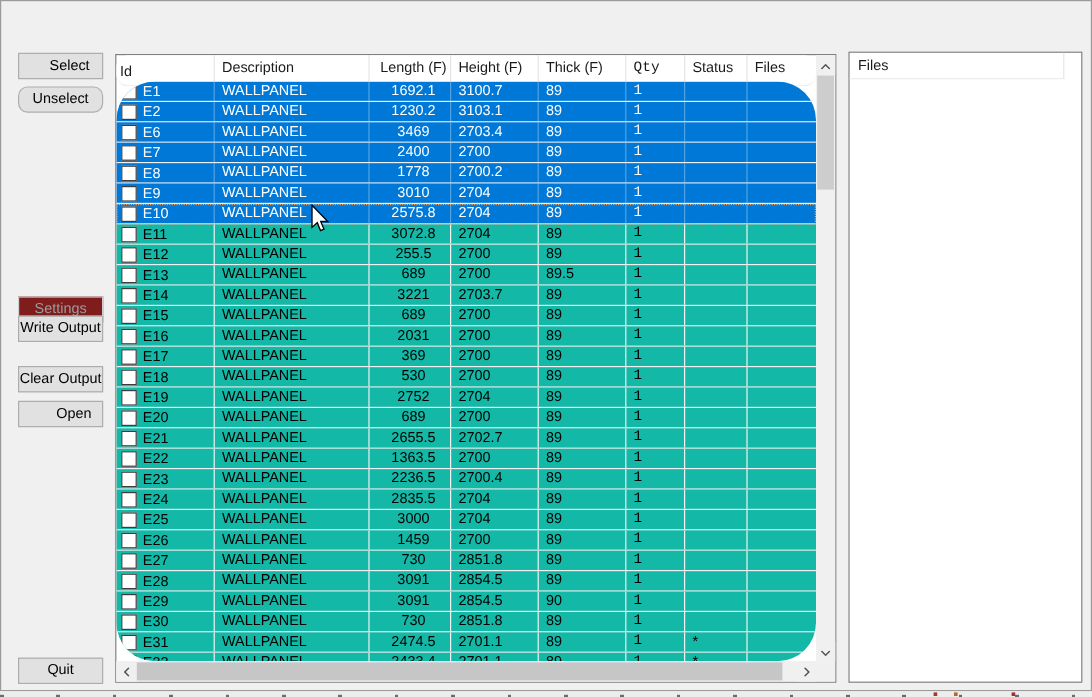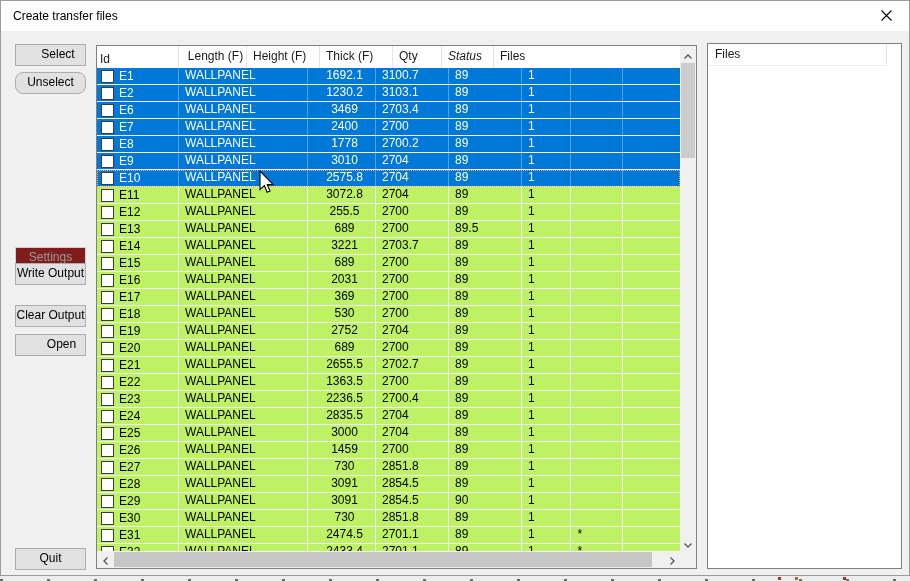--- a/index.html
+++ b/index.html
@@ -40,33 +40,33 @@
     background:#fff;border:1px solid #808080;box-sizing:border-box;
   }
   .thead{
     position:absolute;left:0;top:0;height:26px;width:583px;display:flex;
     background:#fff;border-bottom:1px solid #ececec;box-sizing:border-box;border-radius:10px;
   }
   .th{
     flex:none;font-size:12px;color:#1b1b1b;padding-left:6px;line-height:20px;
     border-right:1px solid #e5e5e5;box-sizing:border-box;overflow:hidden;white-space:nowrap;
   }
-  .tbody{position:absolute;left:0;top:22px;width:583px;height:483px;overflow:hidden;}
-  .row{display:flex;height:17px;border-bottom:1px solid #f0f0f0;box-sizing:border-box;background:#bef264;}
+  .tbody{position:absolute;left:0;top:22px;width:583px;height:483px;overflow:hidden;border-radius:32px;}
+  .row{display:flex;height:17px;border-bottom:1px solid #f0f0f0;box-sizing:border-box;background:#14b8a6;}
   .cell{
     flex:none;font-size:12px;color:#000;line-height:15px;padding-left:6px;
     border-right:1px solid #f2f2f2;box-sizing:border-box;white-space:nowrap;overflow:hidden;
   }
   .c0{width:82px;padding-left:3px;display:flex;align-items:center;}
   .c1{width:129px;}
   .c2{width:68px;text-align:center;}
   .c3{width:73px;}
   .c4{width:73px;}
-  .c5{width:49px;}
-  .c6{width:52px;font-style:italic;}
+  .c5{width:49px;font-family:Liberation Mono, monospace;}
+  .c6{width:52px;}
   .c7{width:57px;border-right:none;}
   .row.selected{background:#0078d7;}
   .row.selected .cell{color:#fff;border-right-color:rgba(255,255,255,.32);border-bottom-color:rgba(255,255,255,.4);}
   .row.focused{outline:1px dotted #f0a860;outline-offset:-1px;}
   .checkbox{
     width:11px;height:11px;flex:none;background:#fff;border:1px solid #3c3c3c;margin:0 5px 0 1px;
   }
   
   .vscroll{position:absolute;top:0;right:0;width:16px;height:505px;background:#f0f0f0;}
   .vscroll .thumb{position:absolute;left:1px;top:17px;width:14px;height:95px;background:#cdcdcd;}
@@ -103,43 +103,33 @@
   .speck.s2{left:795px;background:#b06a2c;}
   .speck.s3{left:843px;background:#a03028;}
 
   .cursor{position:absolute;left:258px;top:170px;pointer-events:none;}
 </style>
 </head>
 <body>
 
 <div class="dialog">
 
-  <div class="titlebar">
-    <div class="title">Create transfer files</div>
-    <div class="close-btn">
-      <span>
-        <svg width="11" height="11" viewBox="0 0 11 11">
-          <line x1="0.5" y1="0.5" x2="10.5" y2="10.5" stroke="#000" stroke-width="1.1"></line>
-          <line x1="10.5" y1="0.5" x2="0.5" y2="10.5" stroke="#000" stroke-width="1.1"></line>
-        </svg>
-      </span>
-    </div>
-  </div>
 
   <div class="btn" id="btn-select">Select</div>
   <div class="btn" id="btn-unselect">Unselect</div>
   <div class="btn disabled" id="btn-settings">Settings</div>
   <div class="btn" id="btn-write">Write Output</div>
   <div class="btn" id="btn-clear">Clear Output</div>
   <div class="btn" id="btn-open">Open</div>
   <div class="btn" id="btn-quit">Quit</div>
 
   <div class="table">
     <div class="thead">
       <div class="th c0">Id</div>
+      <div class="th c1">Description</div>
       <div class="th c2">Length (F)</div>
       <div class="th c3">Height (F)</div>
       <div class="th c4">Thick (F)</div>
       <div class="th c5">Qty</div>
       <div class="th c6">Status</div>
       <div class="th c7">Files</div>
     </div>
 
     <div class="tbody" id="table-body">
         <div class="row selected">

